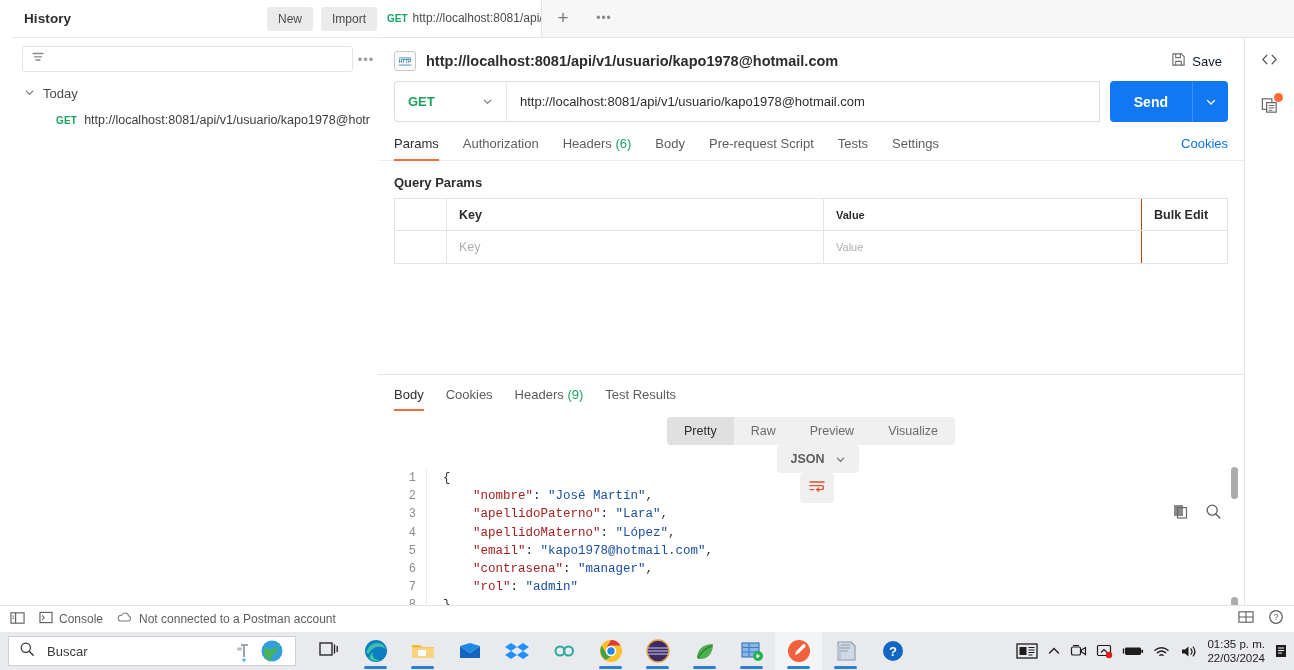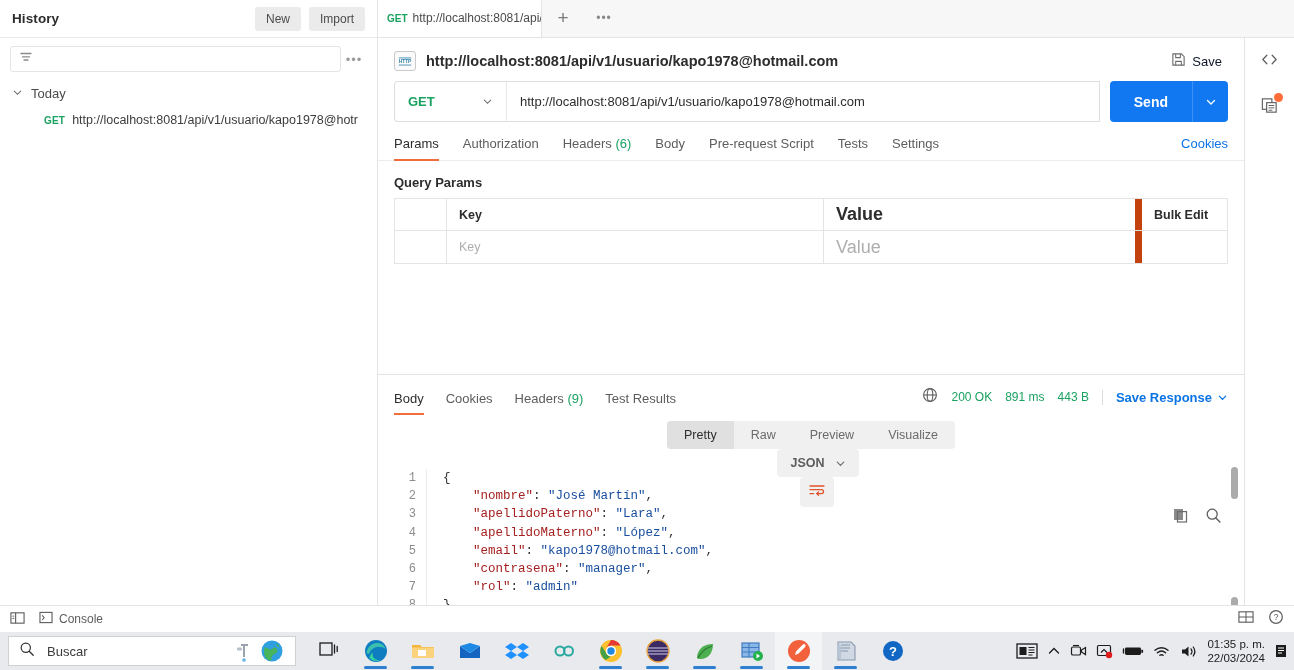--- a/index.html
+++ b/index.html
@@ -10,21 +10,21 @@
     font-family: "Liberation Sans", sans-serif;
     background: #ffffff;
     -webkit-font-smoothing: antialiased;
   }
   .app { position: relative; width: 1294px; height: 670px; }
 
   
   .postman { position: absolute; left:0; top:0; width:1294px; height:632px; background:#fff; }
 
   
-  .sidebar { position:absolute; left:0; top:0; width:378px; height:605px; background:#fff;
+  .sidebar { position:absolute; left:12px; top:0; width:378px; height:605px; background:#fff;
              border-right:1px solid #e4e4e4; }
   .sb-head { height:38px; display:flex; align-items:center; padding:0 12px;
              border-bottom:1px solid #e8e8e8; }
   .sb-title { font-size:13.5px; font-weight:bold; color:#2d2d2d; flex:1; letter-spacing:0.1px; }
   .sb-btn { font-size:12px; color:#4b4b4b; background:#ebebeb; border-radius:3px;
             padding:5px 11px; margin-left:8px; cursor:pointer; }
   .sb-filterrow { display:flex; align-items:center; padding:8px 10px 6px 10px; }
   .sb-filter { flex:1; height:26px; border:1px solid #e4e4e4; border-radius:3px;
                display:flex; align-items:center; padding:0 8px; background:#fff; }
   .sb-dots { width:26px; text-align:center; color:#9b9b9b; font-size:13px; letter-spacing:1px; cursor:pointer; }
@@ -81,22 +81,22 @@
   .rtab .cnt { color:#1aa260; }
   .cookies-link { margin-left:auto; font-size:13px; color:#0b74e5; padding-bottom:9px; cursor:pointer; }
 
   .qp-title { font-size:13px; font-weight:bold; color:#2d2d2d; padding:14px 16px 8px 16px; }
   .qp-table { margin:0 16px; border:1px solid #e4e4e4; }
   .qp-row { display:flex; height:32px; align-items:stretch; }
   .qp-row.head { border-bottom:1px solid #e4e4e4; }
   .qp-chk { width:52px; border-right:1px solid #e4e4e4; }
   .qp-key { flex:1; border-right:1px solid #e4e4e4; display:flex; align-items:center; padding:0 12px;
             font-size:12.5px; }
-  .qp-val { width:318px; border-right:7px solid #c2410c; display:flex; align-items:center; padding:0 12px;
-            font-size:18px; }
+  .qp-val { width:318px; border-right:1px solid #c2410c; display:flex; align-items:center; padding:0 12px;
+            font-size:11px; }
   .qp-bulk { width:85px; display:flex; align-items:center; padding:0 12px; font-size:12.5px; }
   .hdr-txt { font-weight:bold; color:#2d2d2d; }
   .ph-txt { color:#aeaeae; }
 
   
   .resp { position:absolute; left:0; right:0; top:336px; bottom:0; border-top:1px solid #e4e4e4; }
   .resp-tabs { display:flex; align-items:flex-end; padding:12px 16px 0 16px; position:relative; }
   .rsp-tab { font-size:13px; color:#5d5d5d; margin-right:22px; padding-bottom:9px; position:relative; cursor:pointer;}
   .rsp-tab.active { color:#2d2d2d; }
   .rsp-tab.active::after { content:""; position:absolute; left:0; right:0; bottom:0;
@@ -271,39 +271,20 @@
         </div>
       </div>
 
       <div class="resp">
         <div class="resp-tabs">
           <div class="rsp-tab active"><span>Body</span></div>
           <div class="rsp-tab"><span>Cookies</span></div>
           <div class="rsp-tab"><span>Headers</span> <span class="cnt" style="color:#1aa260">(9)</span></div>
           <div class="rsp-tab"><span>Test Results</span></div>
 
-          <div class="rsp-meta">
-            <span>
-              <svg width="16" height="16" viewBox="0 0 16 16">
-                  <circle cx="8" cy="8" r="6.4" fill="none" stroke="#5d5d5d" stroke-width="1.1"></circle>
-                  <ellipse cx="8" cy="8" rx="2.8" ry="6.4" fill="none" stroke="#5d5d5d" stroke-width="1.1"></ellipse>
-                  <path d="M1.8 8h12.4" stroke="#5d5d5d" stroke-width="1.1"></path>
-                </svg>
-            </span>
-            <span class="meta-txt">200 OK</span>
-            <span class="meta-txt">891 ms</span>
-            <span class="meta-txt">443 B</span>
-            <span class="meta-sep"></span>
-            <span class="save-resp">
-              <span>Save Response</span>
-              <svg width="11" height="11" viewBox="0 0 12 12">
-                  <path d="M2.5 4.5L6 8l3.5-3.5" stroke="#0b74e5" stroke-width="1.4" fill="none" stroke-linecap="round"></path>
-                </svg>
-            </span>
-          </div>
         </div>
 
         <div class="fmt-row">
           <div class="seg">
             <div class="seg-item active">Pretty</div>
             <div class="seg-item">Raw</div>
             <div class="seg-item">Preview</div>
             <div class="seg-item">Visualize</div>
           </div>
           <div class="json-sel">
@@ -398,20 +379,28 @@
       </div>
       <div class="st-item">
         <span>
           <svg width="14" height="13" viewBox="0 0 15 14">
               <rect x="1" y="1.5" width="13" height="11" fill="none" stroke="#5d5d5d" stroke-width="1.2"></rect>
               <path d="M3.6 5l2 2.2-2 2.2" stroke="#5d5d5d" stroke-width="1.1" fill="none" stroke-linecap="round"></path>
             </svg>
         </span>
         <span>Console</span>
       </div>
+      <div class="st-item">
+        <span>
+          <svg width="16" height="13" viewBox="0 0 17 13">
+              <path d="M4 10.3h8.2a2.7 2.7 0 00.2-5.3 4 4 0 00-7.6-.8A2.9 2.9 0 004 10.3z" fill="none" stroke="#7a7a7a" stroke-width="1.1"></path>
+            </svg>
+        </span>
+        <span>Not connected to a Postman account</span>
+      </div>
       <div class="st-right">
         <span>
           <svg width="16" height="14" viewBox="0 0 17 14">
               <rect x="1" y="1.5" width="15" height="11" fill="none" stroke="#5d5d5d" stroke-width="1.2"></rect>
               <path d="M8.5 1.5v11M1 7h15" stroke="#5d5d5d" stroke-width="1.1"></path>
             </svg>
         </span>
         <span>
           <svg width="16" height="16" viewBox="0 0 16 16">
               <circle cx="8" cy="8" r="6.3" fill="none" stroke="#5d5d5d" stroke-width="1.2"></circle>

